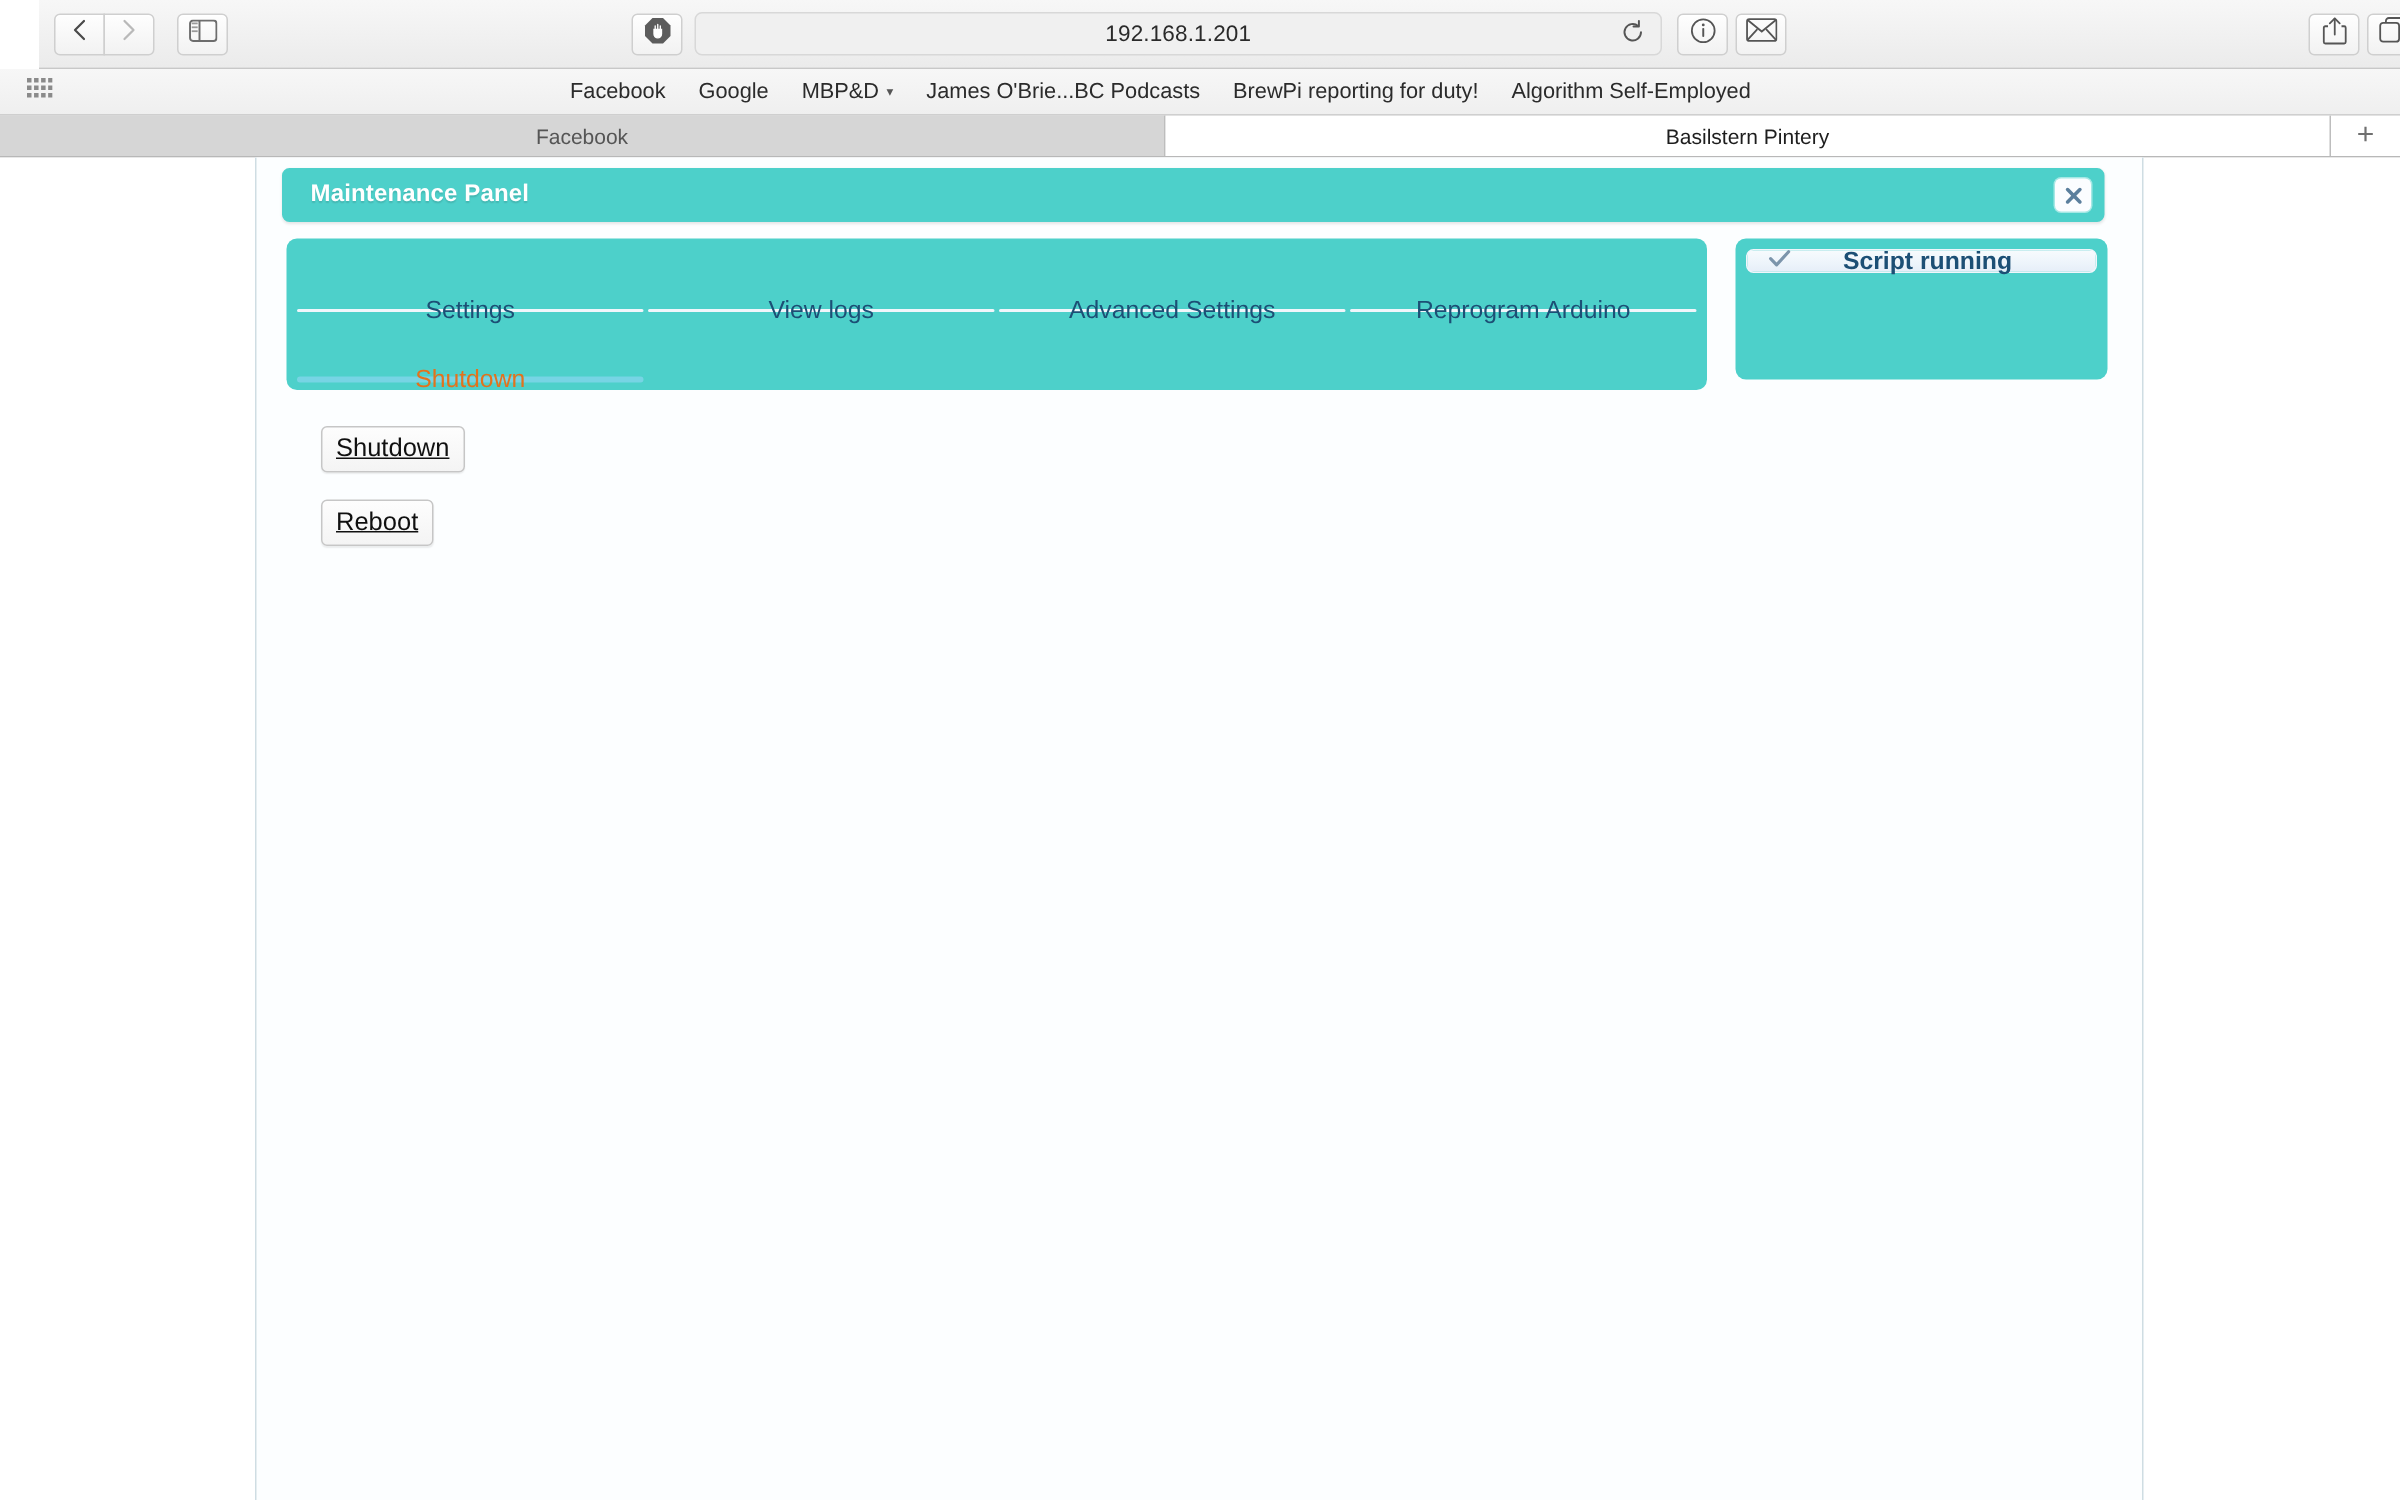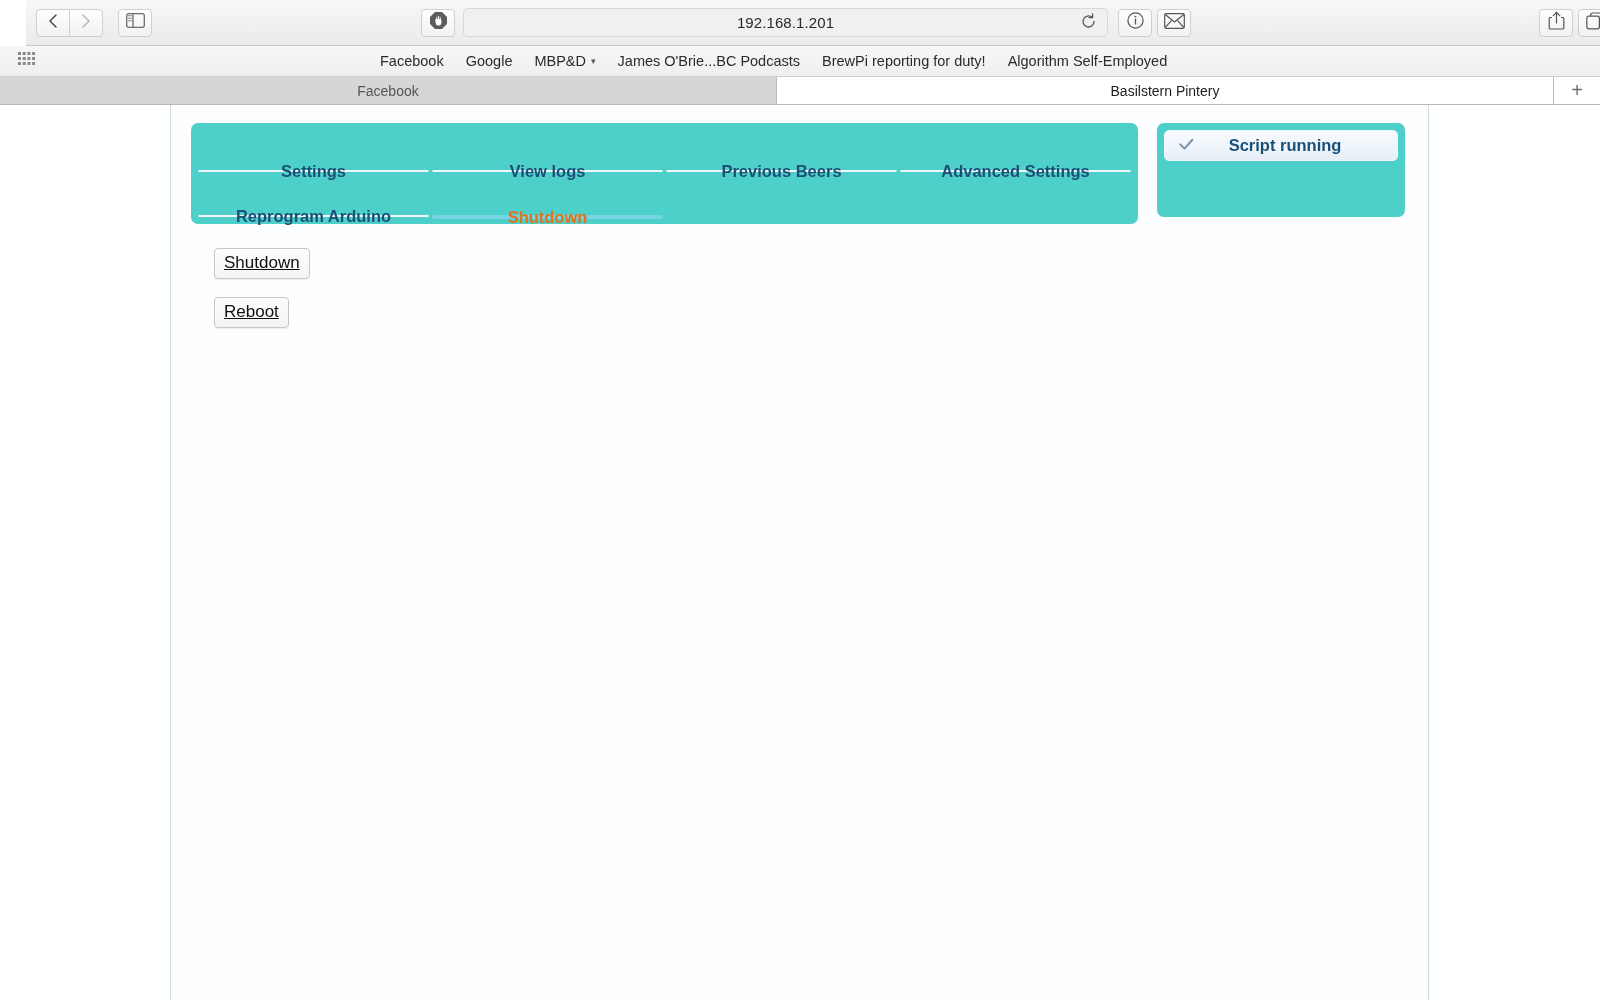--- a/index.html
+++ b/index.html
@@ -243,21 +243,21 @@
   }
 
   .tbtn {
     background: linear-gradient(to bottom, #f7fbfd 0%, #eef5fb 55%, #e6eef8 100%);
     border: 1px solid #f0f6fb;
     border-radius: 5px;
     display: flex;
     align-items: center;
     justify-content: center;
     font-size: 16.5px;
-    font-weight: bold;
+    font-weight: normal;
     color: #1c4f75;
     cursor: pointer;
     white-space: nowrap;
     margin-top: 40px;
   }
 
   .tbtn.active {
     background: linear-gradient(to bottom, #ffffff 0%, #fdfeff 60%, #f7fbfe 100%);
     border: 2px solid #77d4e4;
     color: #e3721d;
@@ -269,21 +269,21 @@
     margin-left: 19px;
     padding: 7px;
     width: 270px;
     height: 94px;
   }
 
   .status-btn {
     background: linear-gradient(to bottom, #f7fbfd 0%, #eef5fb 55%, #e6eef8 100%);
     border: 1px solid #f0f6fb;
     border-radius: 5px;
-    height: 31px;
+    height: 16px;
     display: flex;
     align-items: center;
     padding: 0 14px;
     cursor: pointer;
   }
 
   .status-check {
     color: #7c95ab;
     font-size: 15px;
     width: 30px;
@@ -474,32 +474,39 @@
   <div class="tab-add">
     <span>+</span>
   </div>
 </div>
 
 <div class="page">
   <div class="content-container">
 
     <div class="panel">
 
+      <div class="panel-header">
+        <span class="panel-title">Maintenance Panel</span>
+        <div class="panel-close">
+          <span>
+            <svg width="13" height="13" viewBox="0 0 13 13">
+              <path d="M2.4 2.4 L10.6 10.6 M10.6 2.4 L2.4 10.6" stroke="#5b7f9d" stroke-width="2.4" stroke-linecap="round"></path>
+            </svg>
+          </span>
+        </div>
+      </div>
 
       <div class="tabs-row">
 
         <div class="tabs-block">
           <div class="tbtn">
             <span>Settings</span>
           </div>
           <div class="tbtn">
             <span>View logs</span>
-          </div>
-          <div class="tbtn">
-            <span>Previous Beers</span>
           </div>
           <div class="tbtn">
             <span>Advanced Settings</span>
           </div>
           <div class="tbtn">
             <span>Reprogram Arduino</span>
           </div>
           <div class="tbtn active">
             <span>Shutdown</span>
           </div>

